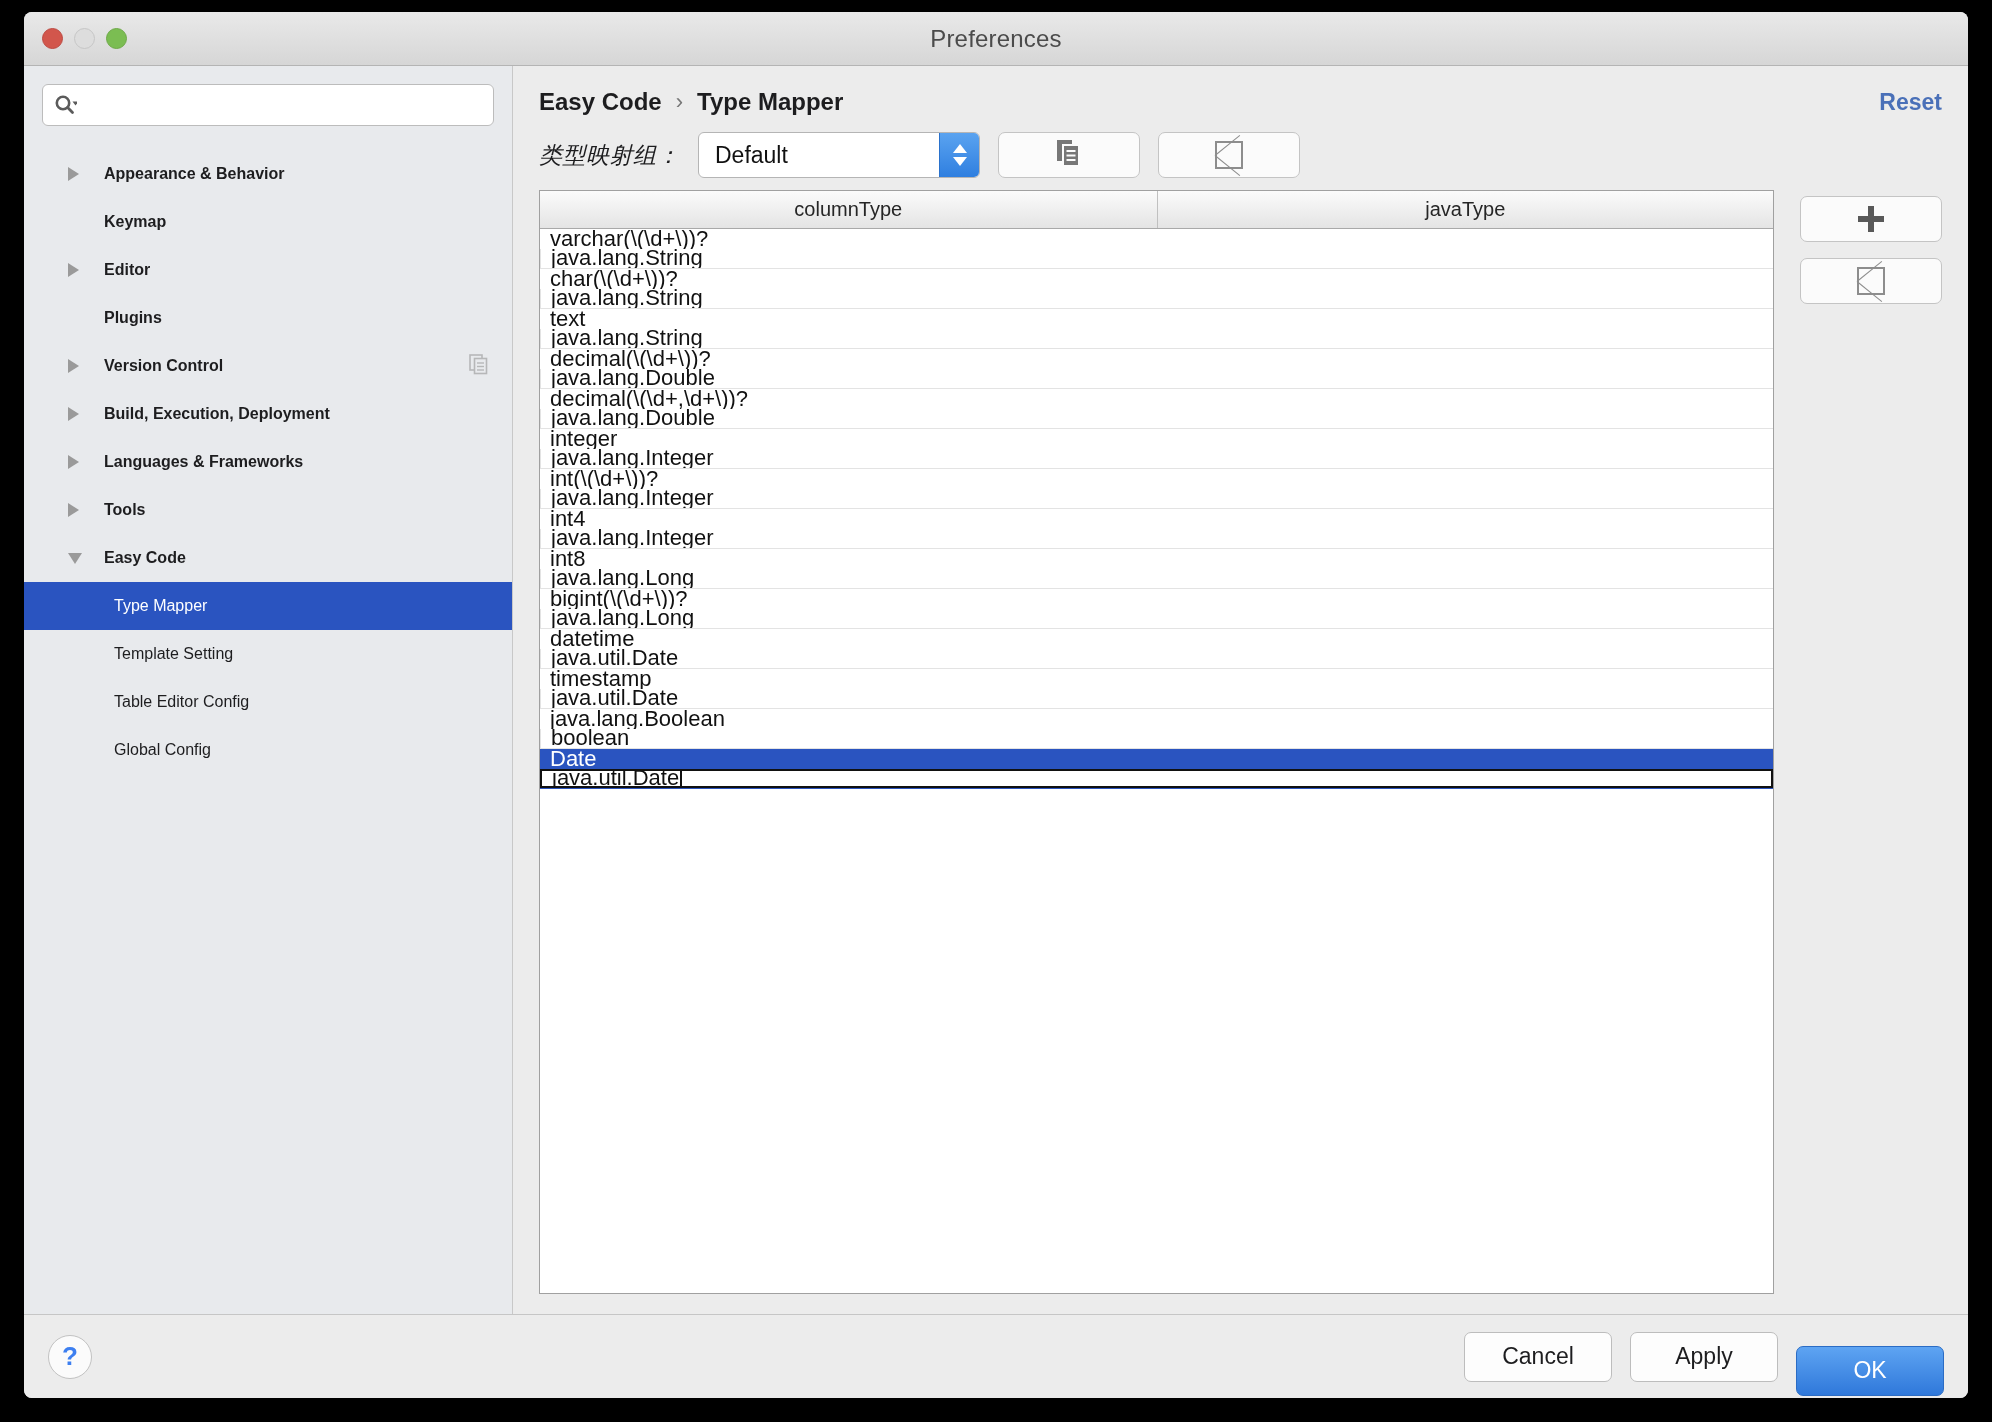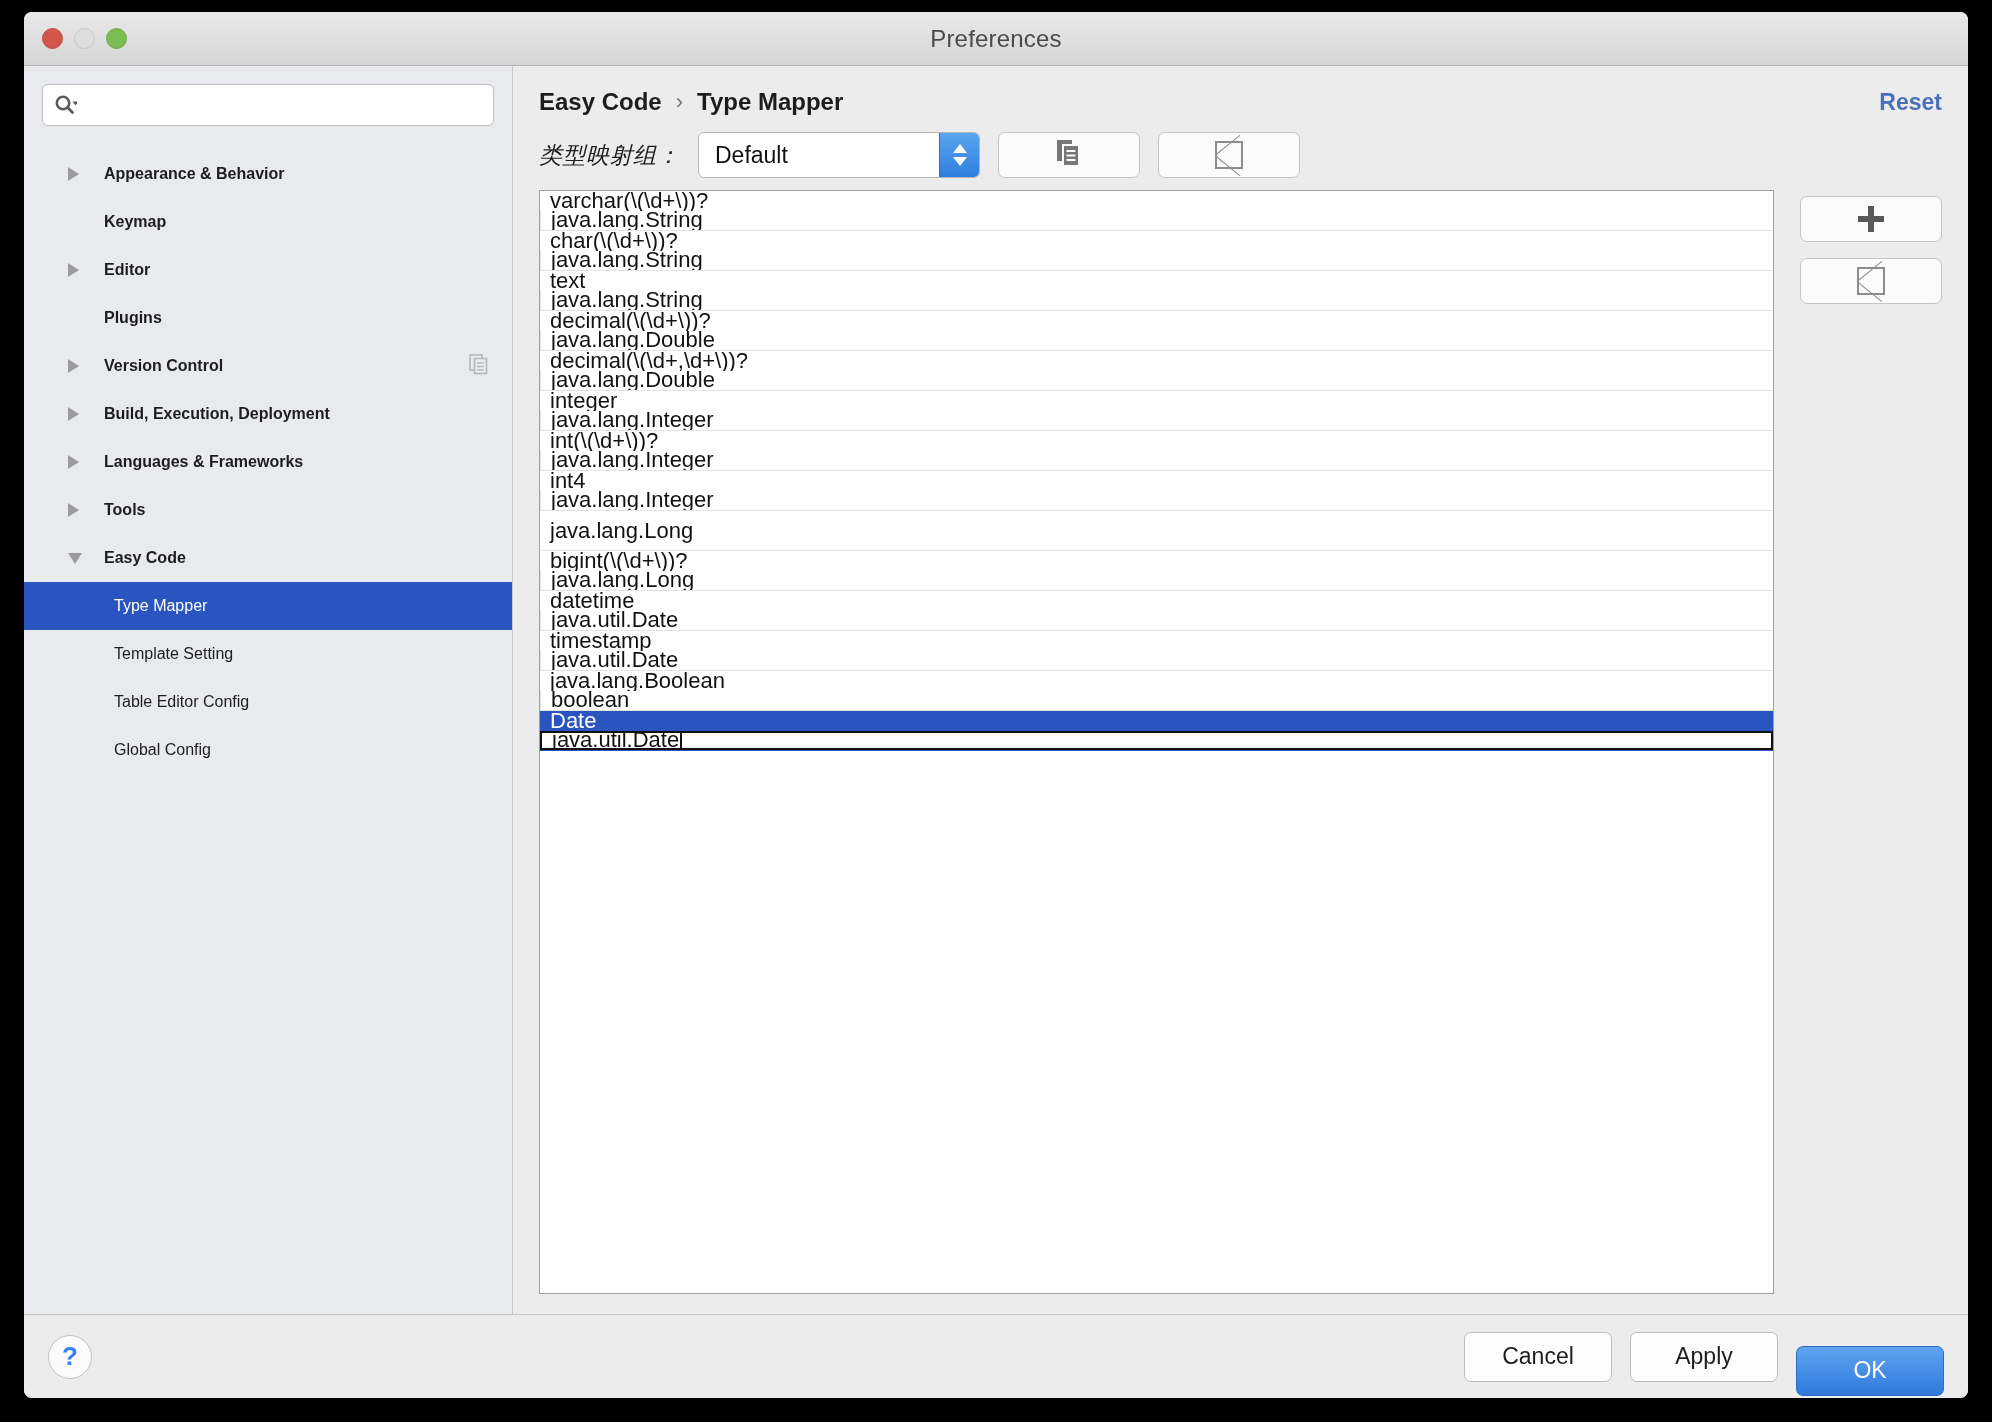--- a/index.html
+++ b/index.html
@@ -546,20 +546,24 @@
         </div>
 
         <div class="tb-btn">
           <span class="broken-img"></span>
         </div>
       </div>
 
       <div id="table-zone">
 
         <div id="table-outer">
+          <div id="thead">
+            <div class="th">columnType</div>
+            <div class="th">javaType</div>
+          </div>
           <div id="tbody">
 
             <div class="trow">
               <div class="tcell">varchar(\(\d+\))?</div>
               <div class="tcell">java.lang.String</div>
             </div>
             <div class="trow">
               <div class="tcell">char(\(\d+\))?</div>
               <div class="tcell">java.lang.String</div>
             </div>
@@ -581,20 +585,21 @@
             </div>
             <div class="trow">
               <div class="tcell">int(\(\d+\))?</div>
               <div class="tcell">java.lang.Integer</div>
             </div>
             <div class="trow">
               <div class="tcell">int4</div>
               <div class="tcell">java.lang.Integer</div>
             </div>
             <div class="trow">
+              <div class="tcell">int8</div>
               <div class="tcell">java.lang.Long</div>
             </div>
             <div class="trow">
               <div class="tcell">bigint(\(\d+\))?</div>
               <div class="tcell">java.lang.Long</div>
             </div>
             <div class="trow">
               <div class="tcell">datetime</div>
               <div class="tcell">java.util.Date</div>
             </div>

